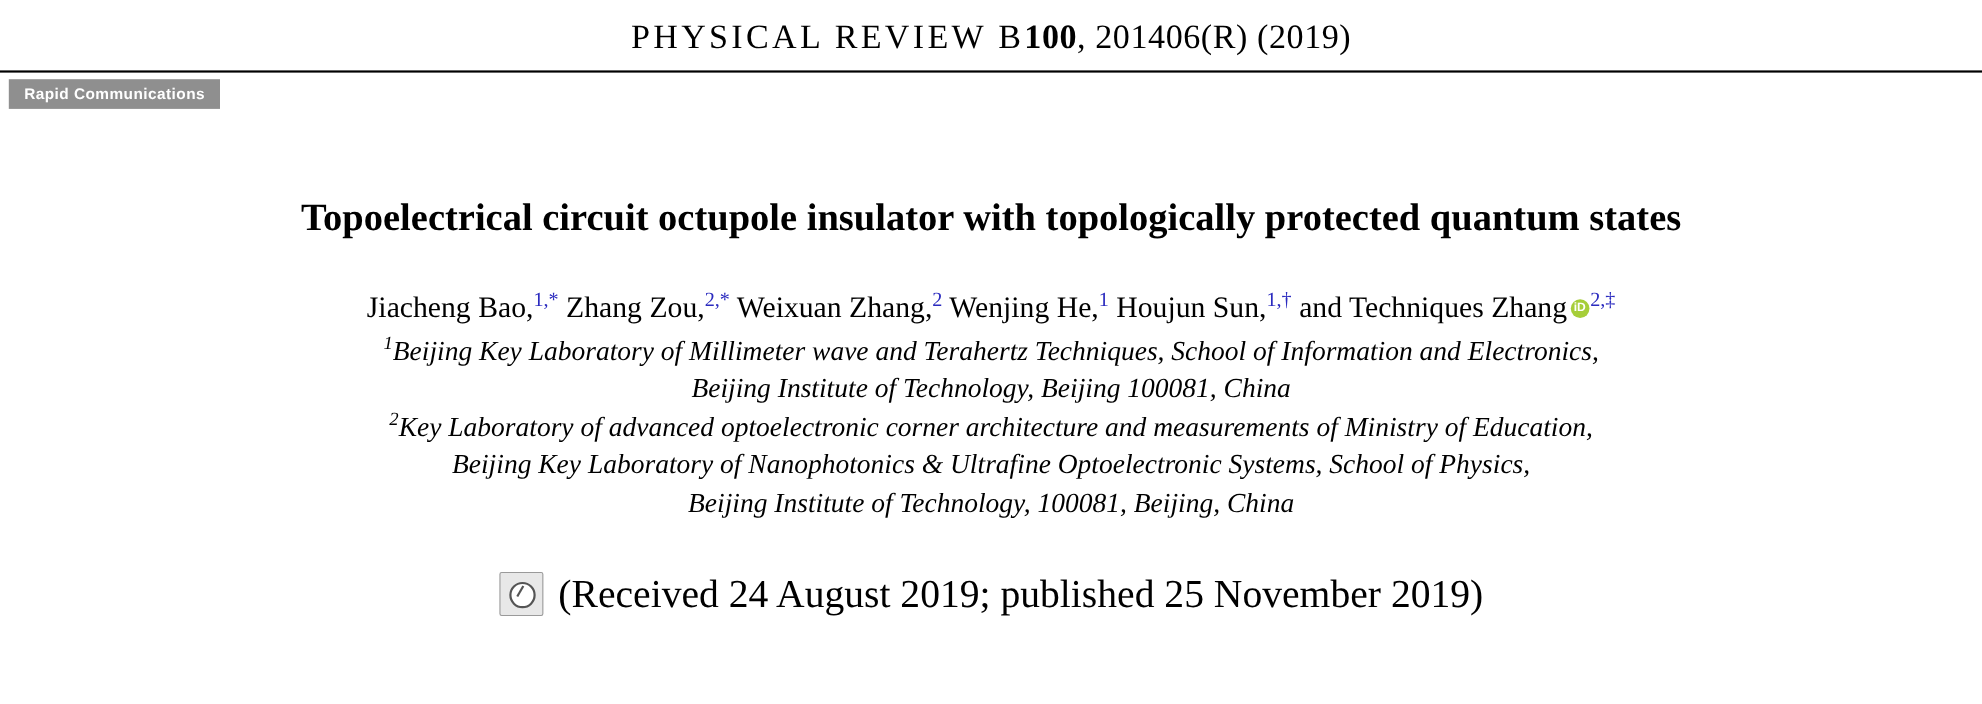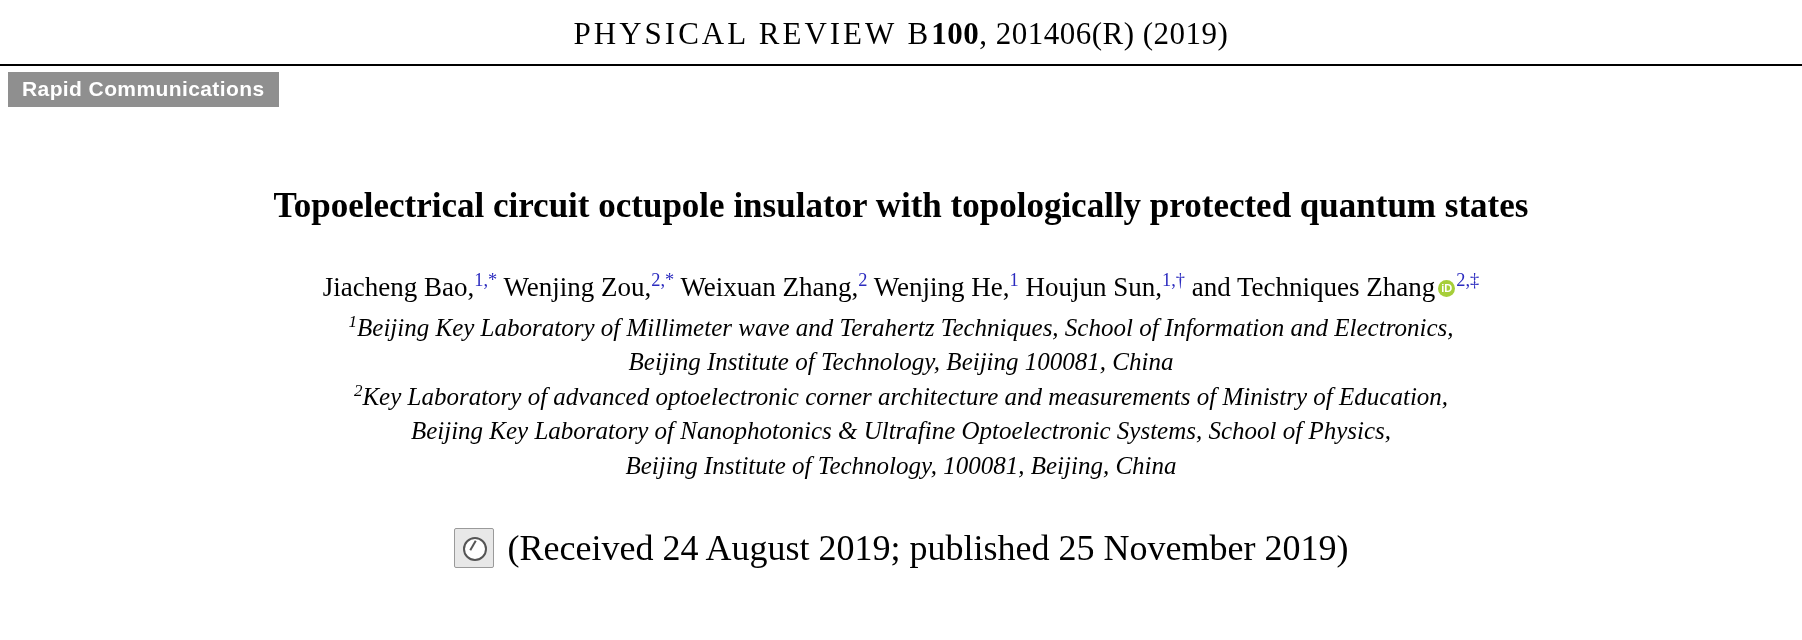--- a/index.html
+++ b/index.html
@@ -47,21 +47,21 @@
   .badge-wrap {
     margin-top: 6px;
     padding-left: 8px;
   }
   .badge {
     display: inline-block;
     background: #8f8f8f;
     color: #ffffff;
     font-family: "Liberation Sans", sans-serif;
     font-weight: bold;
-    font-size: 21px;
+    font-size: 14px;
     letter-spacing: 0.4px;
     padding: 5px 14px 6px 14px;
   }
   
   .title {
     text-align: center;
     font-size: 35px;
     font-weight: bold;
     margin-top: 78px;
     padding: 0 60px;
@@ -172,21 +172,21 @@
   <div class="rule"></div>
 
   <div class="badge-wrap">
     <span class="badge">Rapid Communications</span>
   </div>
 
   <div class="title">Topoelectrical circuit octupole insulator with topologically protected quantum states</div>
 
   <div class="authors">
     <span><span>Jiacheng Bao,</span><sup class="mark">1,*</sup></span>
-    <span><span>Wenjing Zou,</span><sup class="mark">2,*</sup></span>
+    <span><span>Zhang Zou,</span><sup class="mark">2,*</sup></span>
     <span><span>Weixuan Zhang,</span><sup class="mark">2</sup></span>
     <span><span>Wenjing He,</span><sup class="mark">1</sup></span>
     <span><span>Houjun Sun,</span><sup class="mark">1,†</sup></span>
     <span><span>and Techniques Zhang</span><span class="orcid"></span><sup class="mark">2,‡</sup></span>
   </div>
 
   <div class="affils">
     <div class="affil">
       <sup>1</sup><span>Beijing Key Laboratory of Millimeter wave and Terahertz Techniques, School of Information and Electronics,</span>
     </div>

